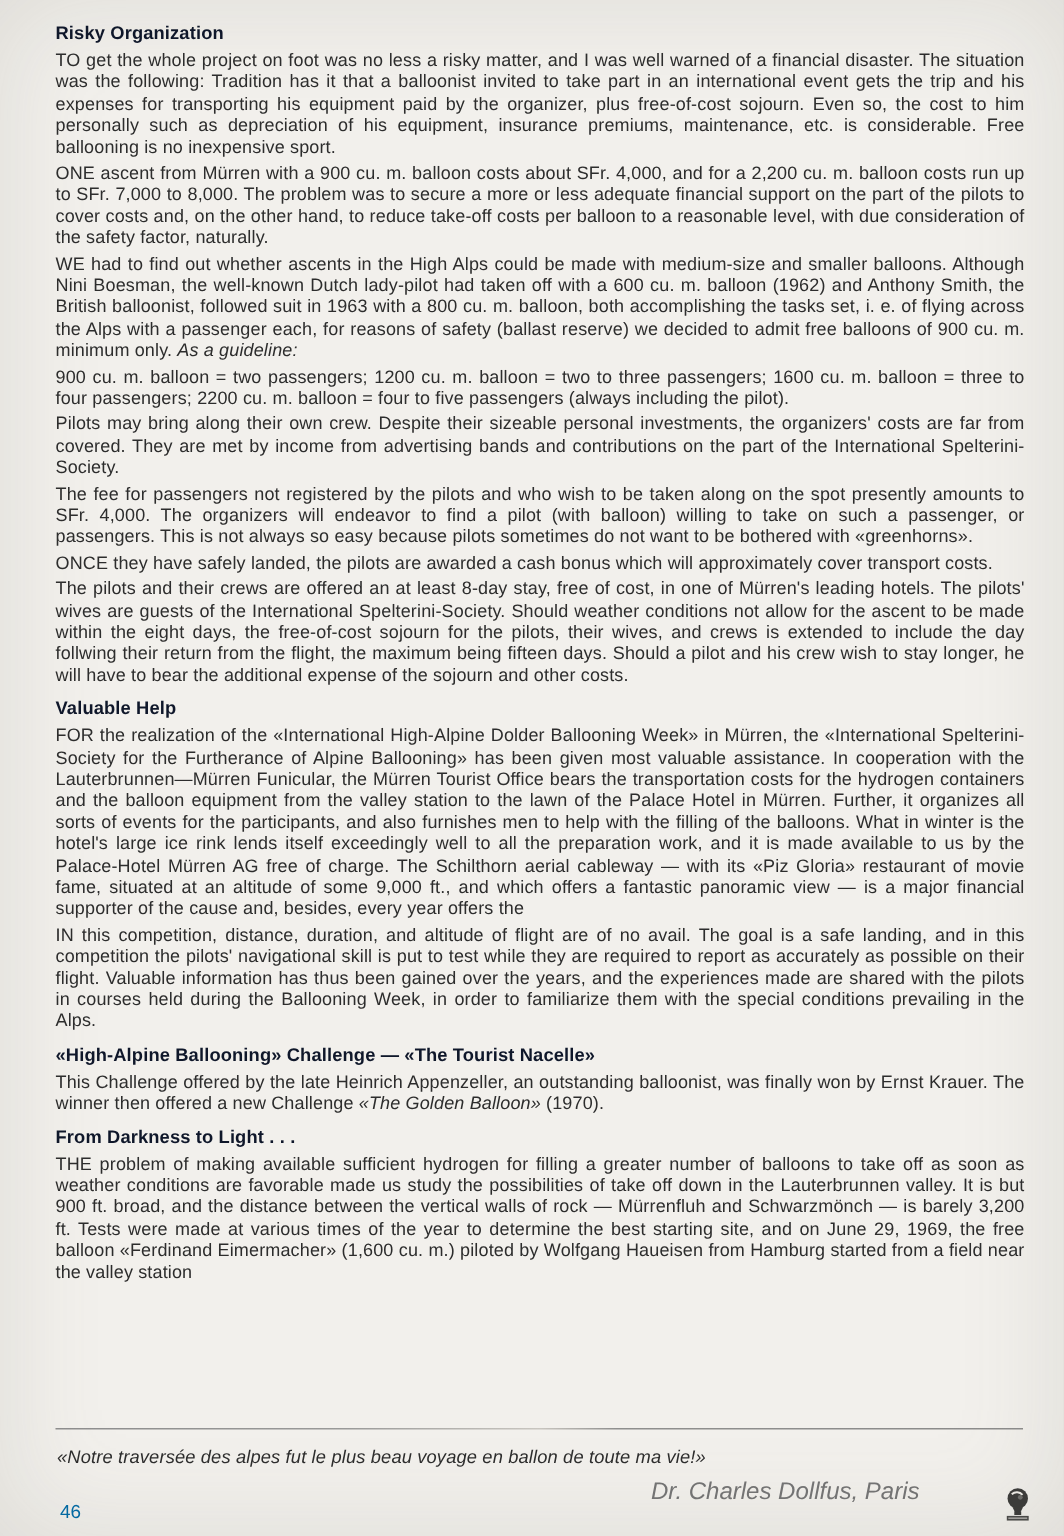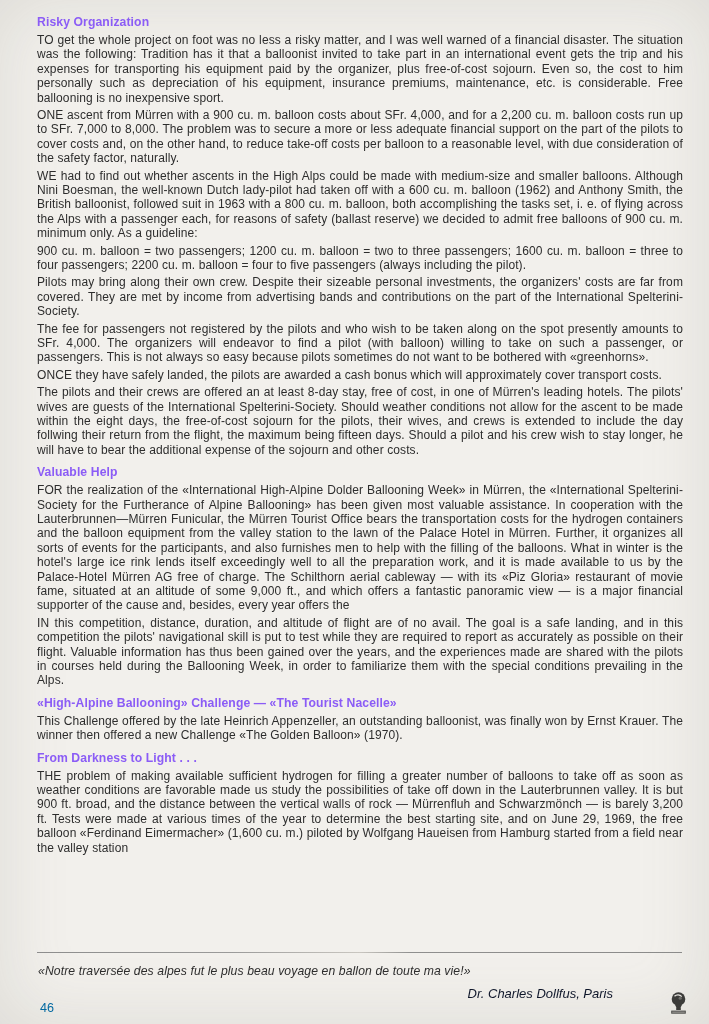--- a/index.html
+++ b/index.html
@@ -21,49 +21,49 @@
     width: 646px;
     color: #2d2d2d;
     font-size: 12px;
     line-height: 14.4px;
     text-align: justify;
     letter-spacing: 0.1px;
   }
   .sec-heading {
     font-size: 12.2px;
     font-weight: bold;
-    color: #8b5cf6;
+    color: #0f172a;
     margin: 8px 0 3.5px 0;
     text-align: left;
     line-height: 14.4px;
   }
   .sec-heading.first { margin-top: 0; }
   .para { margin: 0 0 3px 0; }
-  .em { }
+  .em { font-style: italic; }
   .footer-rule {
     position: absolute;
     left: 37px; top: 952px;
     width: 645px; height: 1px;
     background: linear-gradient(90deg, #8d8d8d 0%, #9a9a99 30%, #c9c6c0 50%, #8f8f8e 58%, #8b8b8a 100%);
   }
   .footer-quote {
     position: absolute;
     left: 38px; top: 964px;
     width: 620px;
     font-style: italic;
     font-size: 12.2px;
     color: #2d2d2d;
     letter-spacing: 0.1px;
   }
   .footer-attribution {
     position: absolute;
     right: 96px; top: 986px;
     font-style: italic;
-    font-size: 13px;
-    color: #0f172a;
+    font-size: 16px;
+    color: #737373;
   }
   .page-number {
     position: absolute;
     left: 40px; top: 1001px;
     font-size: 12.6px;
     color: #0369a1;
   }
   .emblem {
     position: absolute;
     left: 667px; top: 991px;

